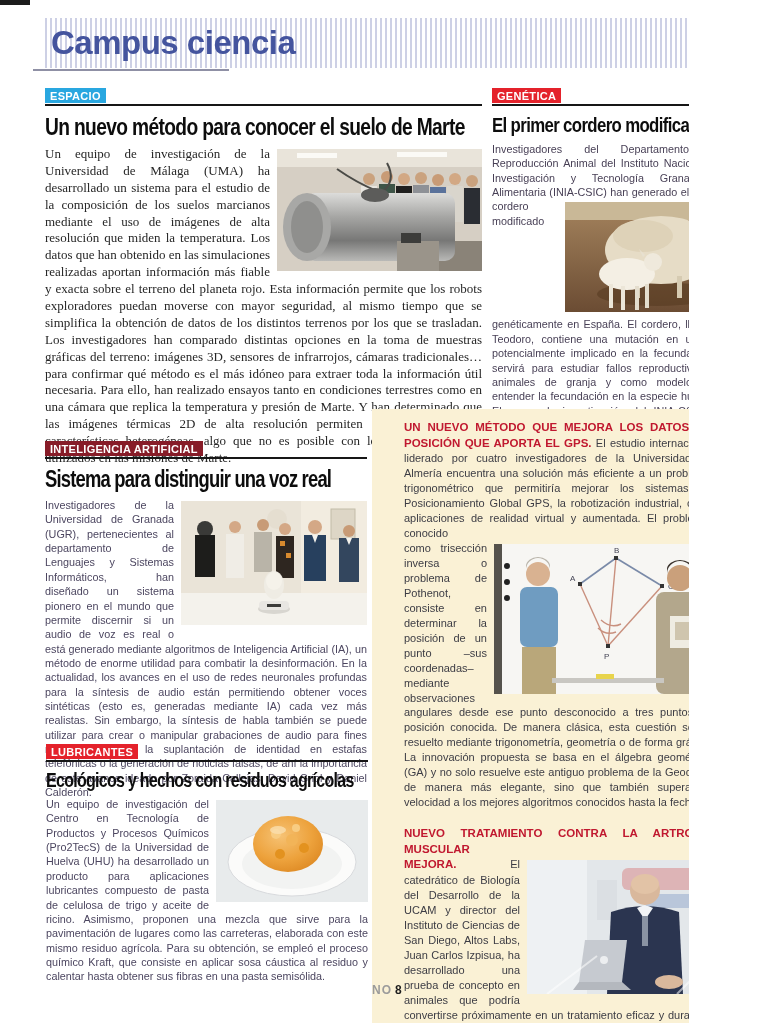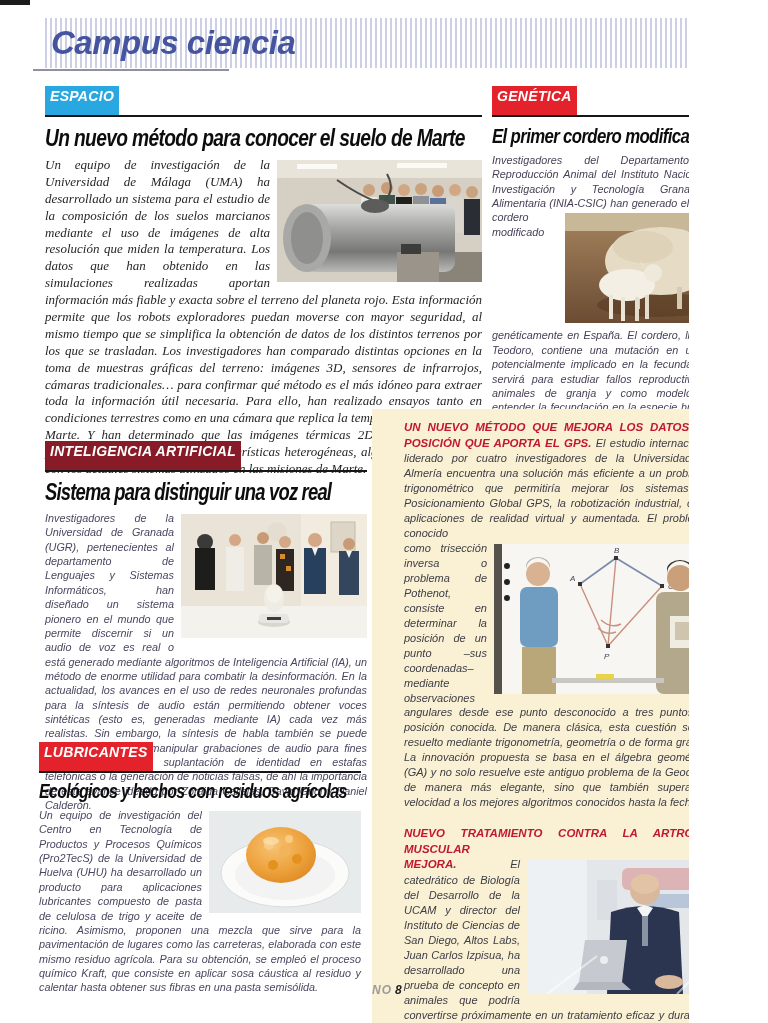--- a/index.html
+++ b/index.html
@@ -1,30 +1,30 @@
 <!DOCTYPE html>
 <html><head>
 <meta charset="utf-8">
 <style>
   html,body{margin:0;padding:0;background:#fff;}
   .page{position:relative;width:689px;height:1023px;background:#fff;overflow:hidden;
-        font-family:"Liberation Sans",sans-serif;font-style:italic;}
+        font-family:"Liberation Sans",sans-serif;}
   .corner-mark{position:absolute;left:0;top:0;width:30px;height:5px;background:#1c1c1c;}
 
   
   .masthead{position:absolute;left:45px;top:18px;right:0;height:50px;
     background:repeating-linear-gradient(to right,#cdd0e5 0 2px,#ffffff 2px 5px);}
   .masthead-title{font-size:33px;font-weight:bold;color:#44549e;line-height:50px;
     padding-left:6px;letter-spacing:-0.5px;}
   .masthead-rule{position:absolute;left:33px;top:69px;width:196px;height:2px;background:#8f90a5;}
 
   .section{position:absolute;}
   .tagrow{border-bottom:2px solid #161616;}
-  .tag{display:inline-block;color:#fff;font-weight:bold;font-size:14px;
-    padding:2px 5px 11px;letter-spacing:.3px;}
+  .tag{display:inline-block;color:#fff;font-weight:bold;font-size:11px;
+    padding:2px 5px 1px;letter-spacing:.3px;}
   .tag-espacio{background:#29a7e0;}
   .tag-red{background:#e4222b;}
   .tag-ia{background:#871c28;margin-top:32px;}
 
   .headline{font-weight:bold;color:#0d0d0d;white-space:nowrap;transform-origin:left center;
     margin:7px 0 5px;}
   .hl-espacio{font-size:24px;transform:scaleX(.8);letter-spacing:-0.8px;}
   .hl-genetica{font-size:21px;transform:scaleX(.8);letter-spacing:-0.8px;}
   .hl-ia{font-size:23px;transform:scaleX(.8);letter-spacing:-1px;}
   .hl-lub{font-size:20px;transform:scaleX(.8);letter-spacing:-0.9px;}
@@ -186,21 +186,21 @@
           <rect x="78" y="100" width="30" height="9" rx="4" fill="#e8e6e2"></rect>
           <rect x="86" y="103" width="14" height="3" fill="#3c3c3a"></rect>
           <ellipse cx="93" cy="84" rx="10" ry="14" fill="#efece4"></ellipse>
           <ellipse cx="93" cy="80" rx="8" ry="9" fill="#f5f2ea"></ellipse>
         </svg>
       </span>
       <span>Investigadores de la Universidad de Granada (UGR), pertenecientes al departamento de Lenguajes y Sistemas Informáticos, han diseñado un sistema pionero en el mundo que permite discernir si un audio de voz es real o está generado mediante algoritmos de Inteligencia Artificial (IA), un método de enorme utilidad para combatir la desinformación. En la actualidad, los avances en el uso de redes neuronales profundas para la síntesis de audio están permitiendo obtener voces sintéticas (esto es, generadas mediante IA) cada vez más realistas. Sin embargo, la síntesis de habla también se puede utilizar para crear o manipular grabaciones de audio para fines maliciosos, como la suplantación de identidad en estafas telefónicas o la generación de noticias falsas, de ahí la importancia de este avance ideado por Zoraida Callejas, David Griol y Daniel Calderón.</span>
     </div>
   </div>
 
-  <div class="section" style="left:39px;top:742px;width:322px;">
+  <div class="section" style="left:46px;top:742px;width:322px;">
     <div class="tagrow">
       <span class="tag tag-red">LUBRICANTES</span>
     </div>
     <div class="headline hl-lub">Ecológicos y hechos con residuos agrícolas</div>
     <div class="body-sans c-lub">
       <span class="float-photo">
         <svg width="152" height="102" viewBox="0 0 152 102" xmlns="http://www.w3.org/2000/svg">
           <defs>
             <radialGradient id="gel" cx=".4" cy=".35" r=".8">
               <stop offset="0" stop-color="#f6c274"></stop>

